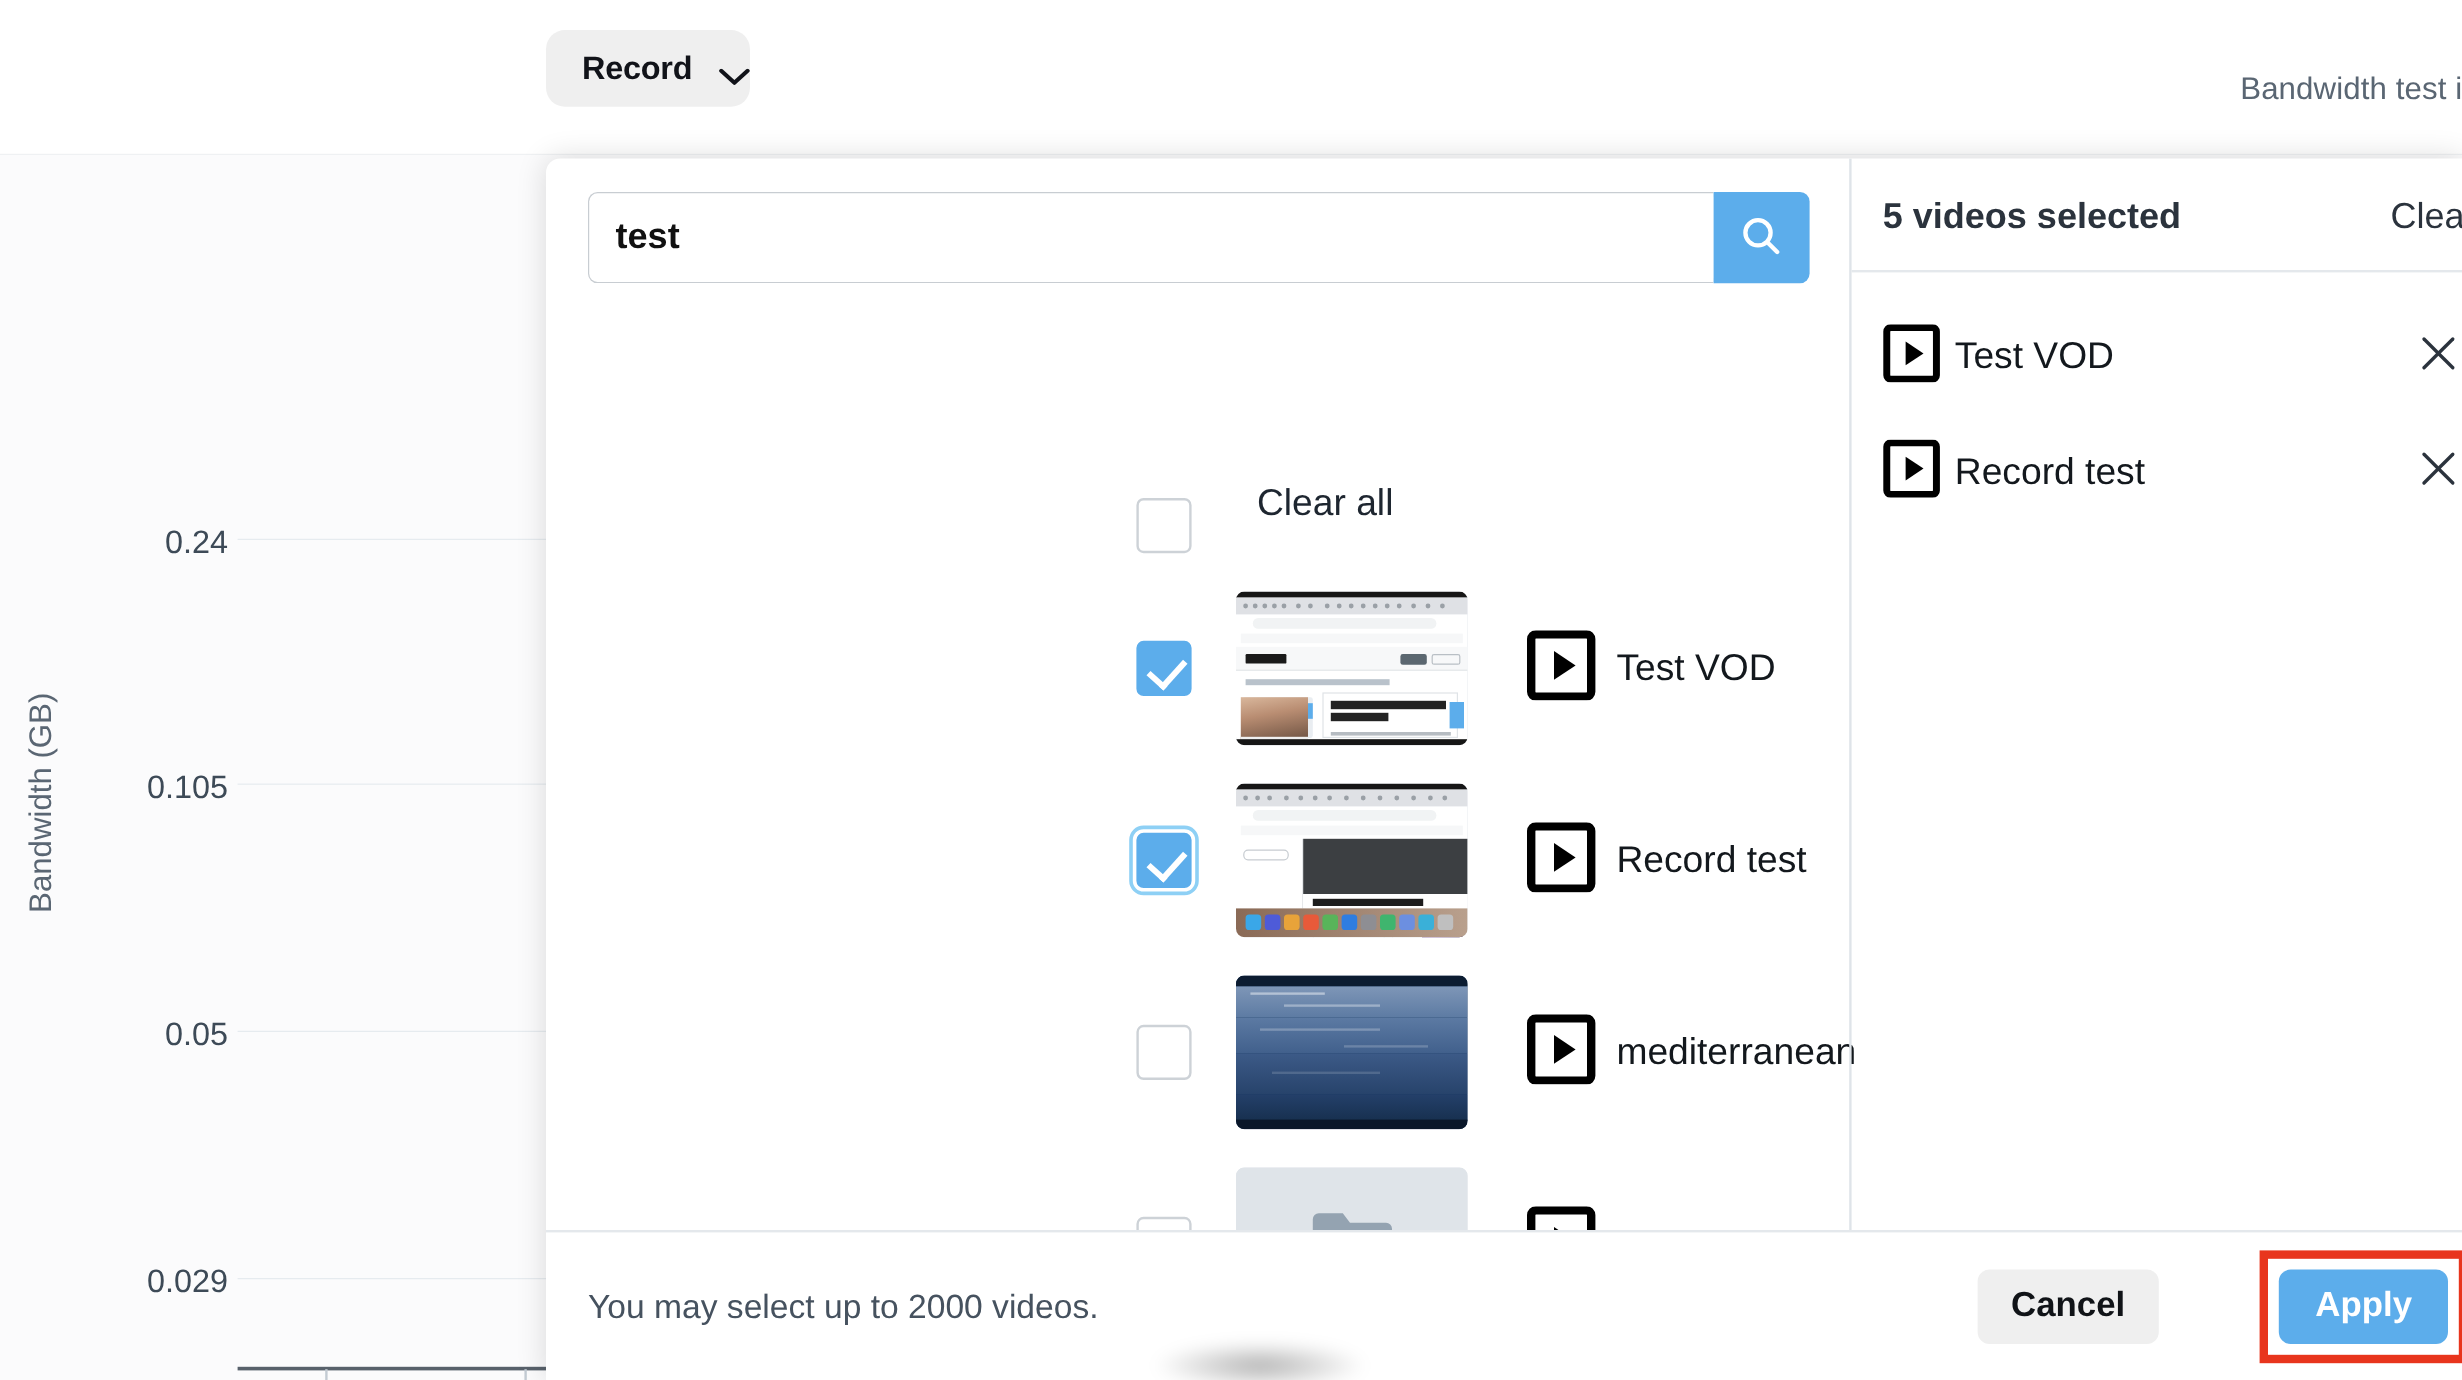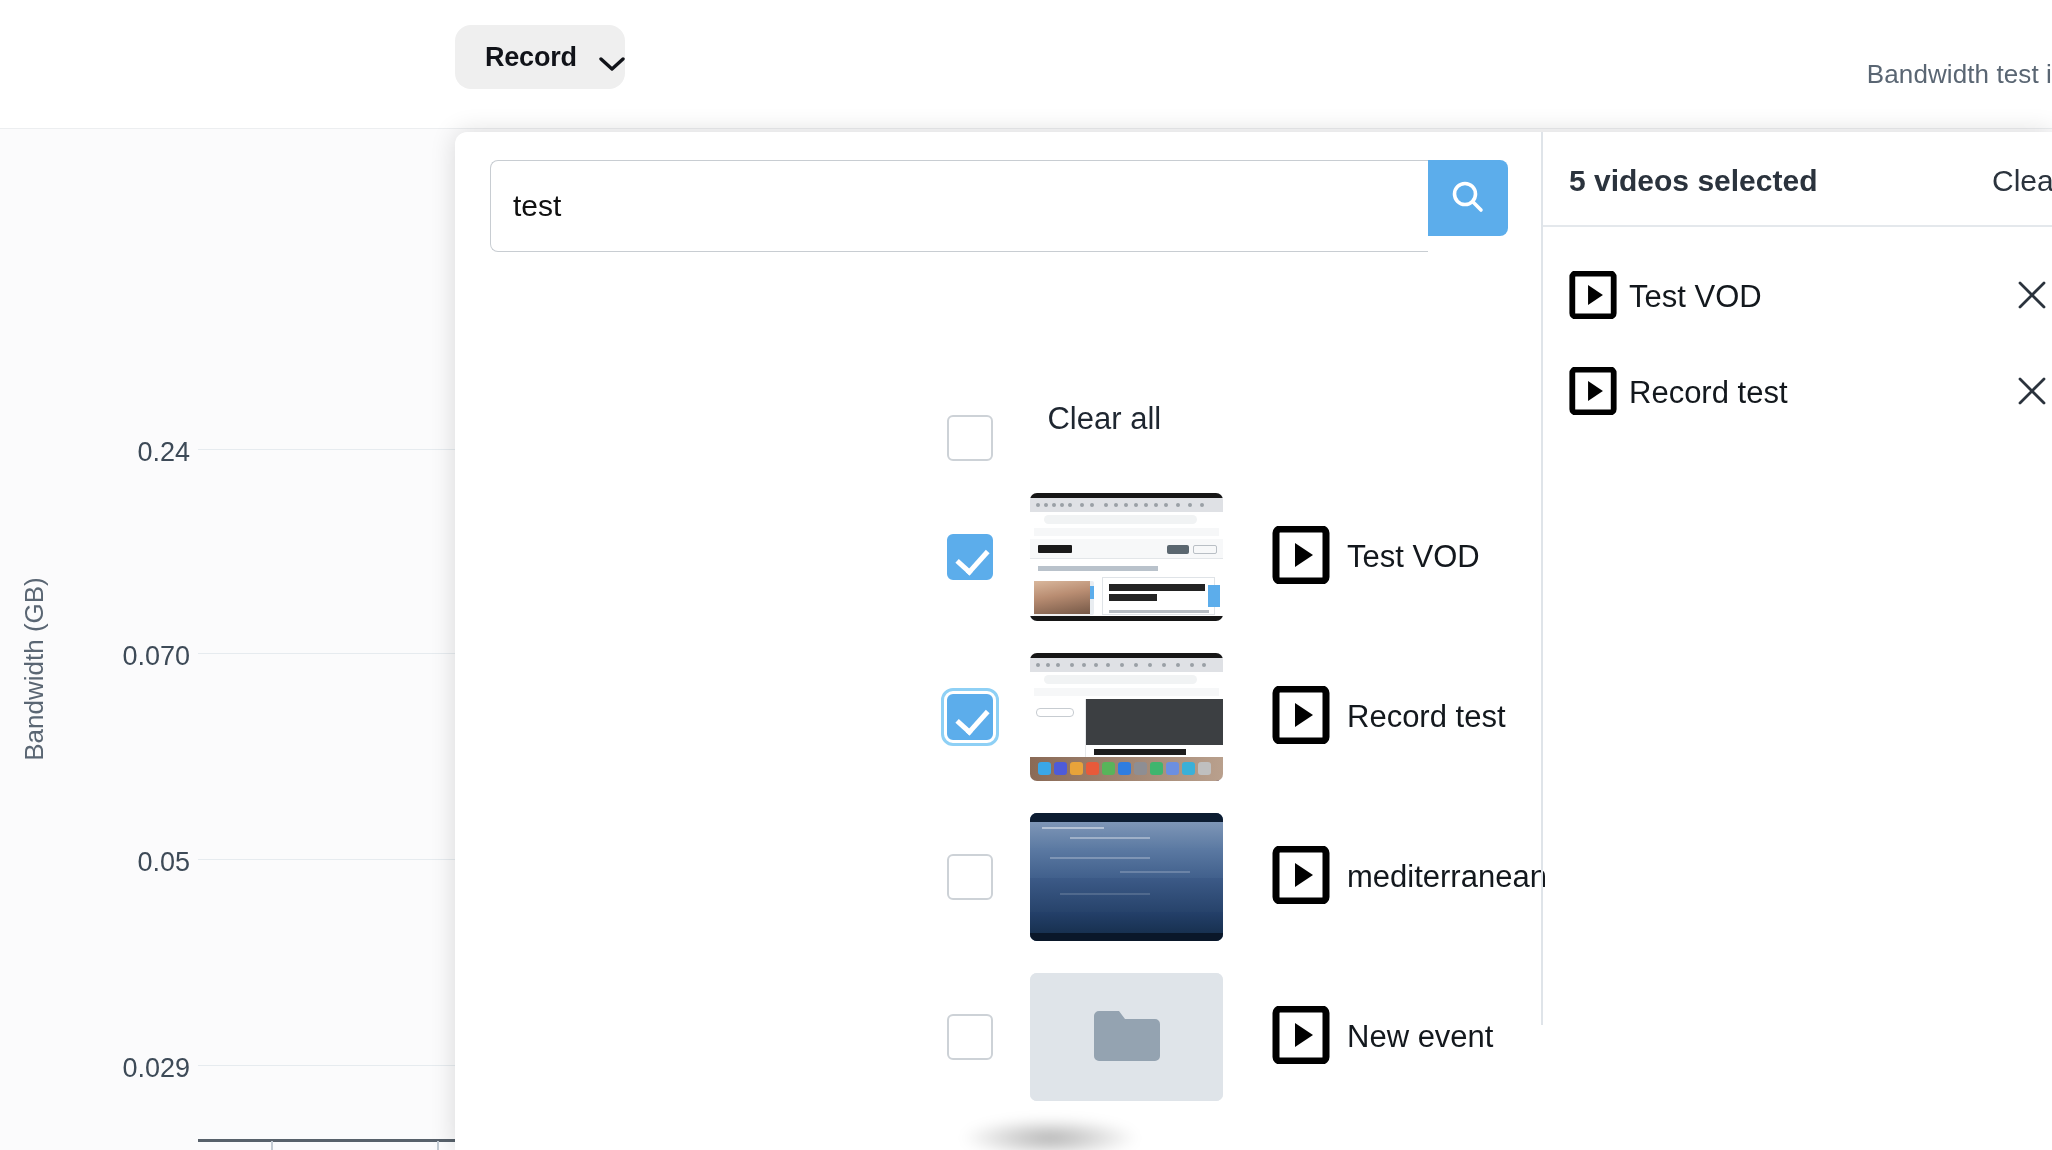--- a/index.html
+++ b/index.html
@@ -53,23 +53,23 @@
     overflow:hidden;
   }
   .modal-body { position:absolute; left:0; top:0; right:0; height:893px; }
   .left-pane { position:absolute; left:0; top:0; width:1086px; height:893px; }
   .divider-v { position:absolute; left:1086px; top:0; width:2px; height:893px; background:#dfe4e9; }
   .right-pane { position:absolute; left:1088px; top:0; right:0; height:893px; }
 
   
   .search-row { position:absolute; left:35px; top:28px; width:1018px; height:76px; display:flex; }
   .search-input {
-    flex:1; height:92px; border:1.5px solid #c8cdd2; border-right:none;
+    flex:1; height:76px; border:1.5px solid #c8cdd2; border-right:none;
     border-radius:8px 0 0 8px; font-size:30px; color:#111; padding:0 22px;
-    font-family:"Liberation Sans", sans-serif; outline:none; background:#fff;
+    font-family:"Liberation Sans", sans-serif; outline:none; background:#fff;font-weight:bold;
   }
   .search-btn {
     width:80px; height:76px; background:#5cadeb; border:none; border-radius:0 8px 8px 0;
     display:flex; align-items:center; justify-content:center; cursor:pointer;
   }
 
   
   .selectall-row { position:absolute; left:492px; top:282px; }
   .cbx {
     width:46px; height:46px; border:2px solid #cdd2d7; border-radius:6px; background:#fff;
@@ -165,21 +165,21 @@
 
   <div class="chart-area">
     <div class="y-axis-title">Bandwidth (GB)</div>
 
     <div class="ytick-wrap" style="top:308px;">
       <div class="ytick">0.24</div>
     </div>
     <div class="gridline" style="top:320px; width:1854px;"></div>
 
     <div class="ytick-wrap" style="top:512px;">
-      <div class="ytick">0.070</div>
+      <div class="ytick">0.105</div>
     </div>
     <div class="gridline" style="top:524px; width:1854px;"></div>
 
     <div class="ytick-wrap" style="top:718px;">
       <div class="ytick">0.05</div>
     </div>
     <div class="gridline" style="top:730px; width:1854px;"></div>
 
     <div class="ytick-wrap" style="top:924px;">
       <div class="ytick">0.029</div>
@@ -431,16 +431,23 @@
           <span class="rp-x">
             <svg width="34" height="34" viewBox="0 0 34 34">
               <line x1="5" y1="5" x2="29" y2="29" stroke="#2b333d" stroke-width="2.8" stroke-linecap="round"></line>
               <line x1="29" y1="5" x2="5" y2="29" stroke="#2b333d" stroke-width="2.8" stroke-linecap="round"></line>
             </svg>
           </span>
         </div>
       </div>
     </div>
 
+    <div class="footer">
+      <div class="foot-note">You may select up to 2000 videos.</div>
+      <button class="btn-cancel">Cancel</button>
+      <div class="apply-wrap">
+        <button class="btn-apply">Apply</button>
+      </div>
+    </div>
   </div>
 
   <div class="shadow-blob"></div>
 </div>
 
 </body></html>

